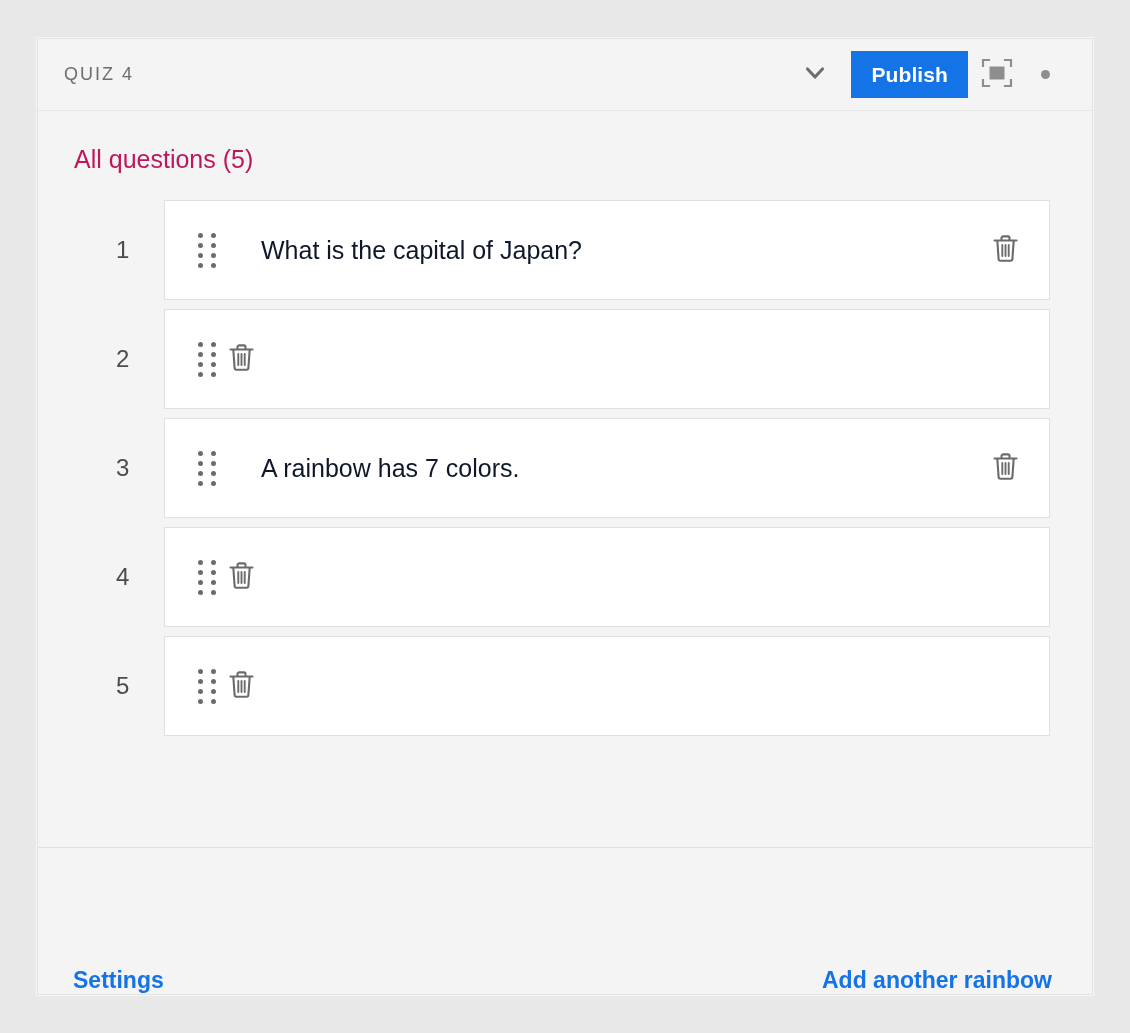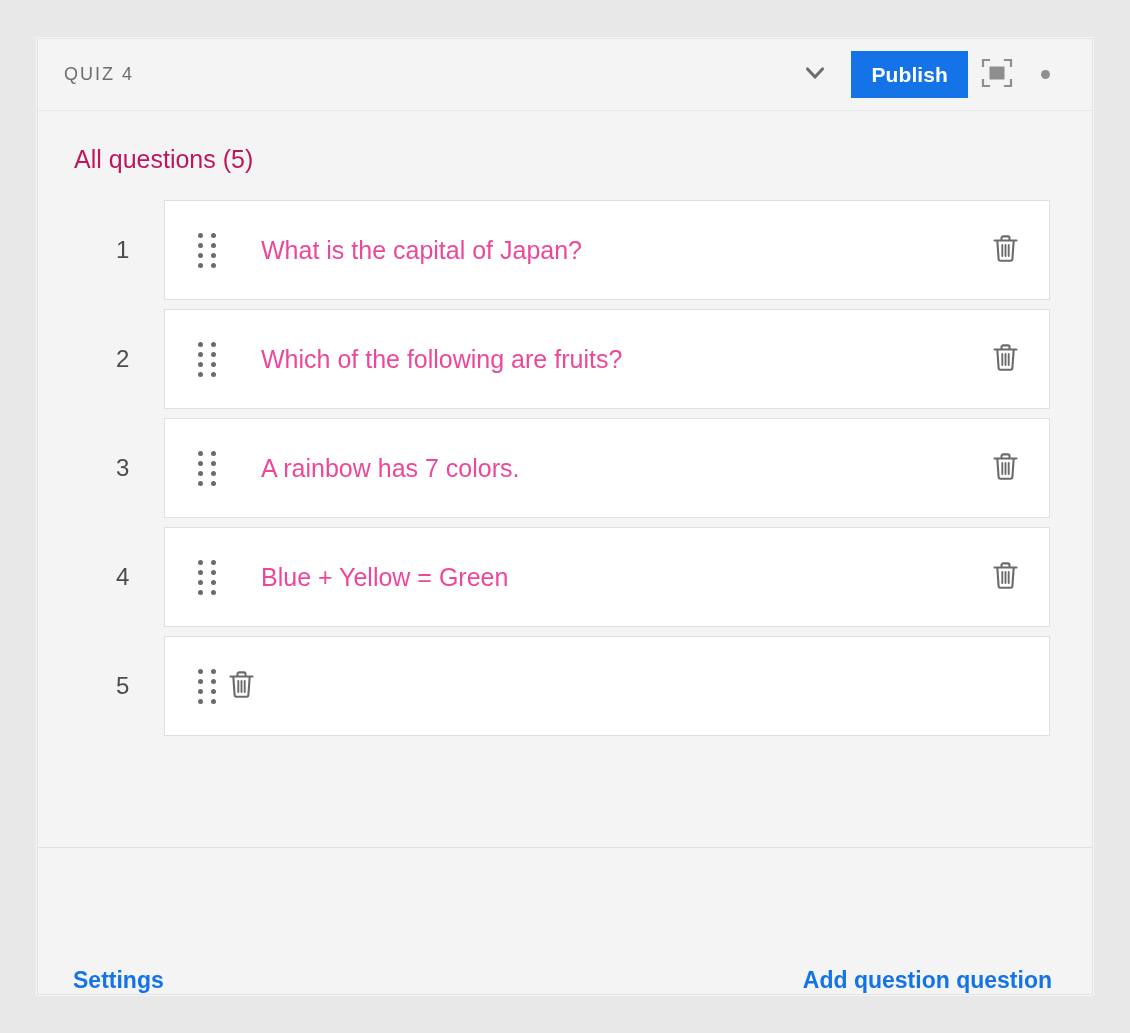--- a/index.html
+++ b/index.html
@@ -175,21 +175,21 @@
     height: 5px;
     border-radius: 50%;
     background: #6b6b6b;
     display: block;
     justify-self: center;
     align-self: center;
   }
   .q-text {
     flex: 1 1 auto;
     font-size: 25px;
-    color: #ec4899;
+    color: #0f172a;
     padding-left: 42px;
     font-weight: 400;
     white-space: nowrap;
     overflow: hidden;
   }
   .trash-btn {
     width: 44px;
     height: 44px;
     display: flex;
     align-items: center;
@@ -307,21 +307,20 @@
           <span class="drag-handle">
             <i></i>
               <i></i>
               <i></i>
               <i></i>
               <i></i>
               <i></i>
               <i></i>
               <i></i>
           </span>
-          <span class="q-text">Which of the following are fruits?</span>
           <button class="trash-btn">
             <span>
               <svg width="27" height="29" viewBox="0 0 27 29" aria-hidden="true">
                 <path d="M2.5 6.5 H24.5" stroke="#6b6b6b" stroke-width="2.1" stroke-linecap="round"></path>
                 <path d="M9.5 6.5 V4 a1.6 1.6 0 0 1 1.6-1.6 h4.8 A1.6 1.6 0 0 1 17.5 4 V6.5" fill="none" stroke="#6b6b6b" stroke-width="2.1"></path>
                 <path d="M5.3 6.5 L6.6 25 a1.8 1.8 0 0 0 1.8 1.7 h10.2 a1.8 1.8 0 0 0 1.8-1.7 L21.7 6.5" fill="none" stroke="#6b6b6b" stroke-width="2.1" stroke-linejoin="round"></path>
                 <path d="M10.3 11 V22 M13.5 11 V22 M16.7 11 V22" stroke="#6b6b6b" stroke-width="1.9" stroke-linecap="round"></path>
               </svg>
             </span>
           </button>
@@ -361,21 +360,20 @@
           <span class="drag-handle">
             <i></i>
               <i></i>
               <i></i>
               <i></i>
               <i></i>
               <i></i>
               <i></i>
               <i></i>
           </span>
-          <span class="q-text">Blue + Yellow = Green</span>
           <button class="trash-btn">
             <span>
               <svg width="27" height="29" viewBox="0 0 27 29" aria-hidden="true">
                 <path d="M2.5 6.5 H24.5" stroke="#6b6b6b" stroke-width="2.1" stroke-linecap="round"></path>
                 <path d="M9.5 6.5 V4 a1.6 1.6 0 0 1 1.6-1.6 h4.8 A1.6 1.6 0 0 1 17.5 4 V6.5" fill="none" stroke="#6b6b6b" stroke-width="2.1"></path>
                 <path d="M5.3 6.5 L6.6 25 a1.8 1.8 0 0 0 1.8 1.7 h10.2 a1.8 1.8 0 0 0 1.8-1.7 L21.7 6.5" fill="none" stroke="#6b6b6b" stroke-width="2.1" stroke-linejoin="round"></path>
                 <path d="M10.3 11 V22 M13.5 11 V22 M16.7 11 V22" stroke="#6b6b6b" stroke-width="1.9" stroke-linecap="round"></path>
               </svg>
             </span>
           </button>
@@ -406,16 +404,16 @@
             </span>
           </button>
         </div>
       </div>
 
     </div>
   </div>
 
   <div class="panel-footer">
     <button class="footer-link">Settings</button>
-    <button class="footer-link">Add question question</button>
+    <button class="footer-link">Add another rainbow</button>
   </div>
 
 </div>
 
 </body></html>

